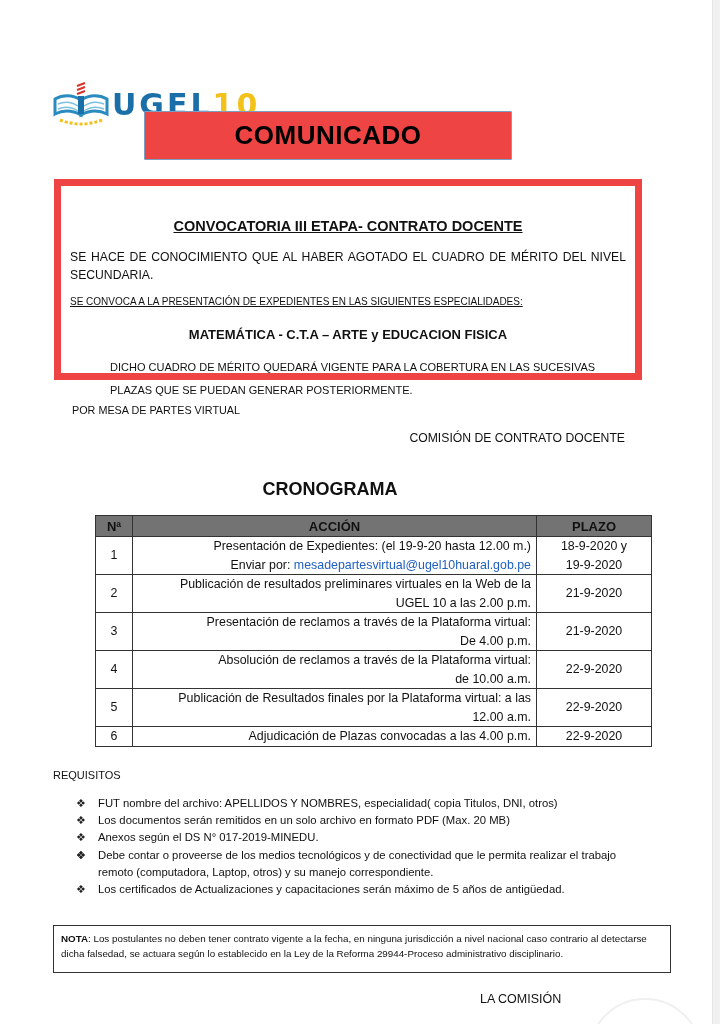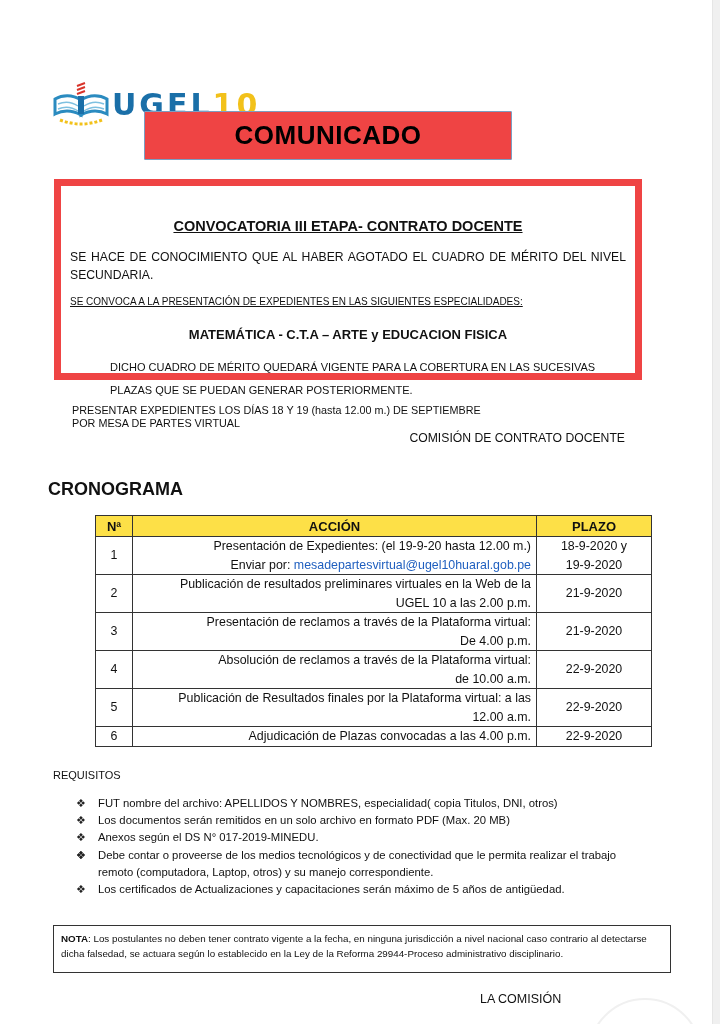--- a/index.html
+++ b/index.html
@@ -26,28 +26,28 @@
       border: 7px solid #ef4444; box-sizing: border-box;
     }
     .announce .heading { position: absolute; top: 32px; left: 0; right: 0; text-align: center; font-weight: bold; font-size: 14.5px; text-decoration: underline; }
     .announce .p1 { position: absolute; top: 62px; left: 9px; right: 9px; font-size: 12.2px; line-height: 18px; text-align: justify; }
     .announce .p2 { position: absolute; top: 110px; left: 9px; right: 9px; font-size: 10px; text-decoration: underline; }
     .announce .specs { position: absolute; top: 141px; left: 0; right: 0; text-align: center; font-weight: bold; font-size: 13px; }
     .announce .p3 { position: absolute; top: 170px; left: 9px; right: 9px; font-size: 11px; line-height: 23px; margin-left: 40px; }
     .announce .p4 { position: absolute; top: 218px; left: 11px; right: 9px; font-size: 10.8px; line-height: 13px; font-family: "Liberation Sans", sans-serif; }
     .announce .sign { position: absolute; top: 245px; right: 10px; font-size: 12.2px; }
 
-    .crono-title { position: absolute; top: 479px; left: 0; width: 660px; text-align: left; font-weight: bold; font-size: 18px; margin-left: 48px; }
+    .crono-title { position: absolute; top: 479px; left: 0; width: 660px; text-align: center; font-weight: bold; font-size: 18px; }
 
     table.crono {
       position: absolute; left: 95px; top: 515px; width: 557px;
       border-collapse: collapse; font-size: 12.4px;
     }
     table.crono th, table.crono td { border: 1px solid #333; padding: 0 5px; }
-    table.crono th { background: #fde047; font-weight: bold; font-size: 13px; height: 20px; }
+    table.crono th { background: #737373; font-weight: bold; font-size: 13px; height: 20px; }
     table.crono td { line-height: 18.5px; }
     table.crono td.num, table.crono td.plazo { text-align: center; vertical-align: middle; }
     table.crono td.accion { text-align: right; }
     table.crono .link { color: #1f5fbf; }
     col.c1 { width: 37px; } col.c3 { width: 115px; }
 
     .req-title { position: absolute; top: 769px; left: 53px; font-weight: normal; font-size: 11px; }
     ul.req { position: absolute; top: 795px; left: 76px; width: 560px; margin: 0; padding: 0; list-style: none; font-size: 11.3px; line-height: 17.2px; }
     ul.req li { position: relative; padding-left: 22px; }
     ul.req li .bullet { position: absolute; left: 0; top: 0; font-size: 11px; color: #222; }
@@ -84,21 +84,20 @@
   <span>COMUNICADO</span>
 </div>
 
 <div class="announce">
   <div class="heading">CONVOCATORIA III ETAPA- CONTRATO DOCENTE</div>
   <div class="p1">SE HACE DE CONOCIMIENTO QUE AL HABER AGOTADO EL CUADRO DE MÉRITO DEL NIVEL SECUNDARIA.</div>
   <div class="p2">SE CONVOCA A LA PRESENTACIÓN DE EXPEDIENTES EN LAS SIGUIENTES ESPECIALIDADES:</div>
   <div class="specs">MATEMÁTICA - C.T.A – ARTE  y EDUCACION FISICA</div>
   <div class="p3">DICHO CUADRO DE MÉRITO QUEDARÁ VIGENTE PARA LA COBERTURA EN LAS SUCESIVAS PLAZAS QUE SE PUEDAN GENERAR POSTERIORMENTE.</div>
   <div class="p4">
-    <div>PRESENTAR EXPEDIENTES LOS DÍAS 18 Y 19 (hasta 12.00 m.) DE SEPTIEMBRE</div>
     <div>POR MESA DE PARTES VIRTUAL</div>
   </div>
   <div class="sign">COMISIÓN DE CONTRATO DOCENTE</div>
 </div>
 
 <div class="crono-title">CRONOGRAMA</div>
 
 <table class="crono">
   <colgroup>
       <col class="c1">

